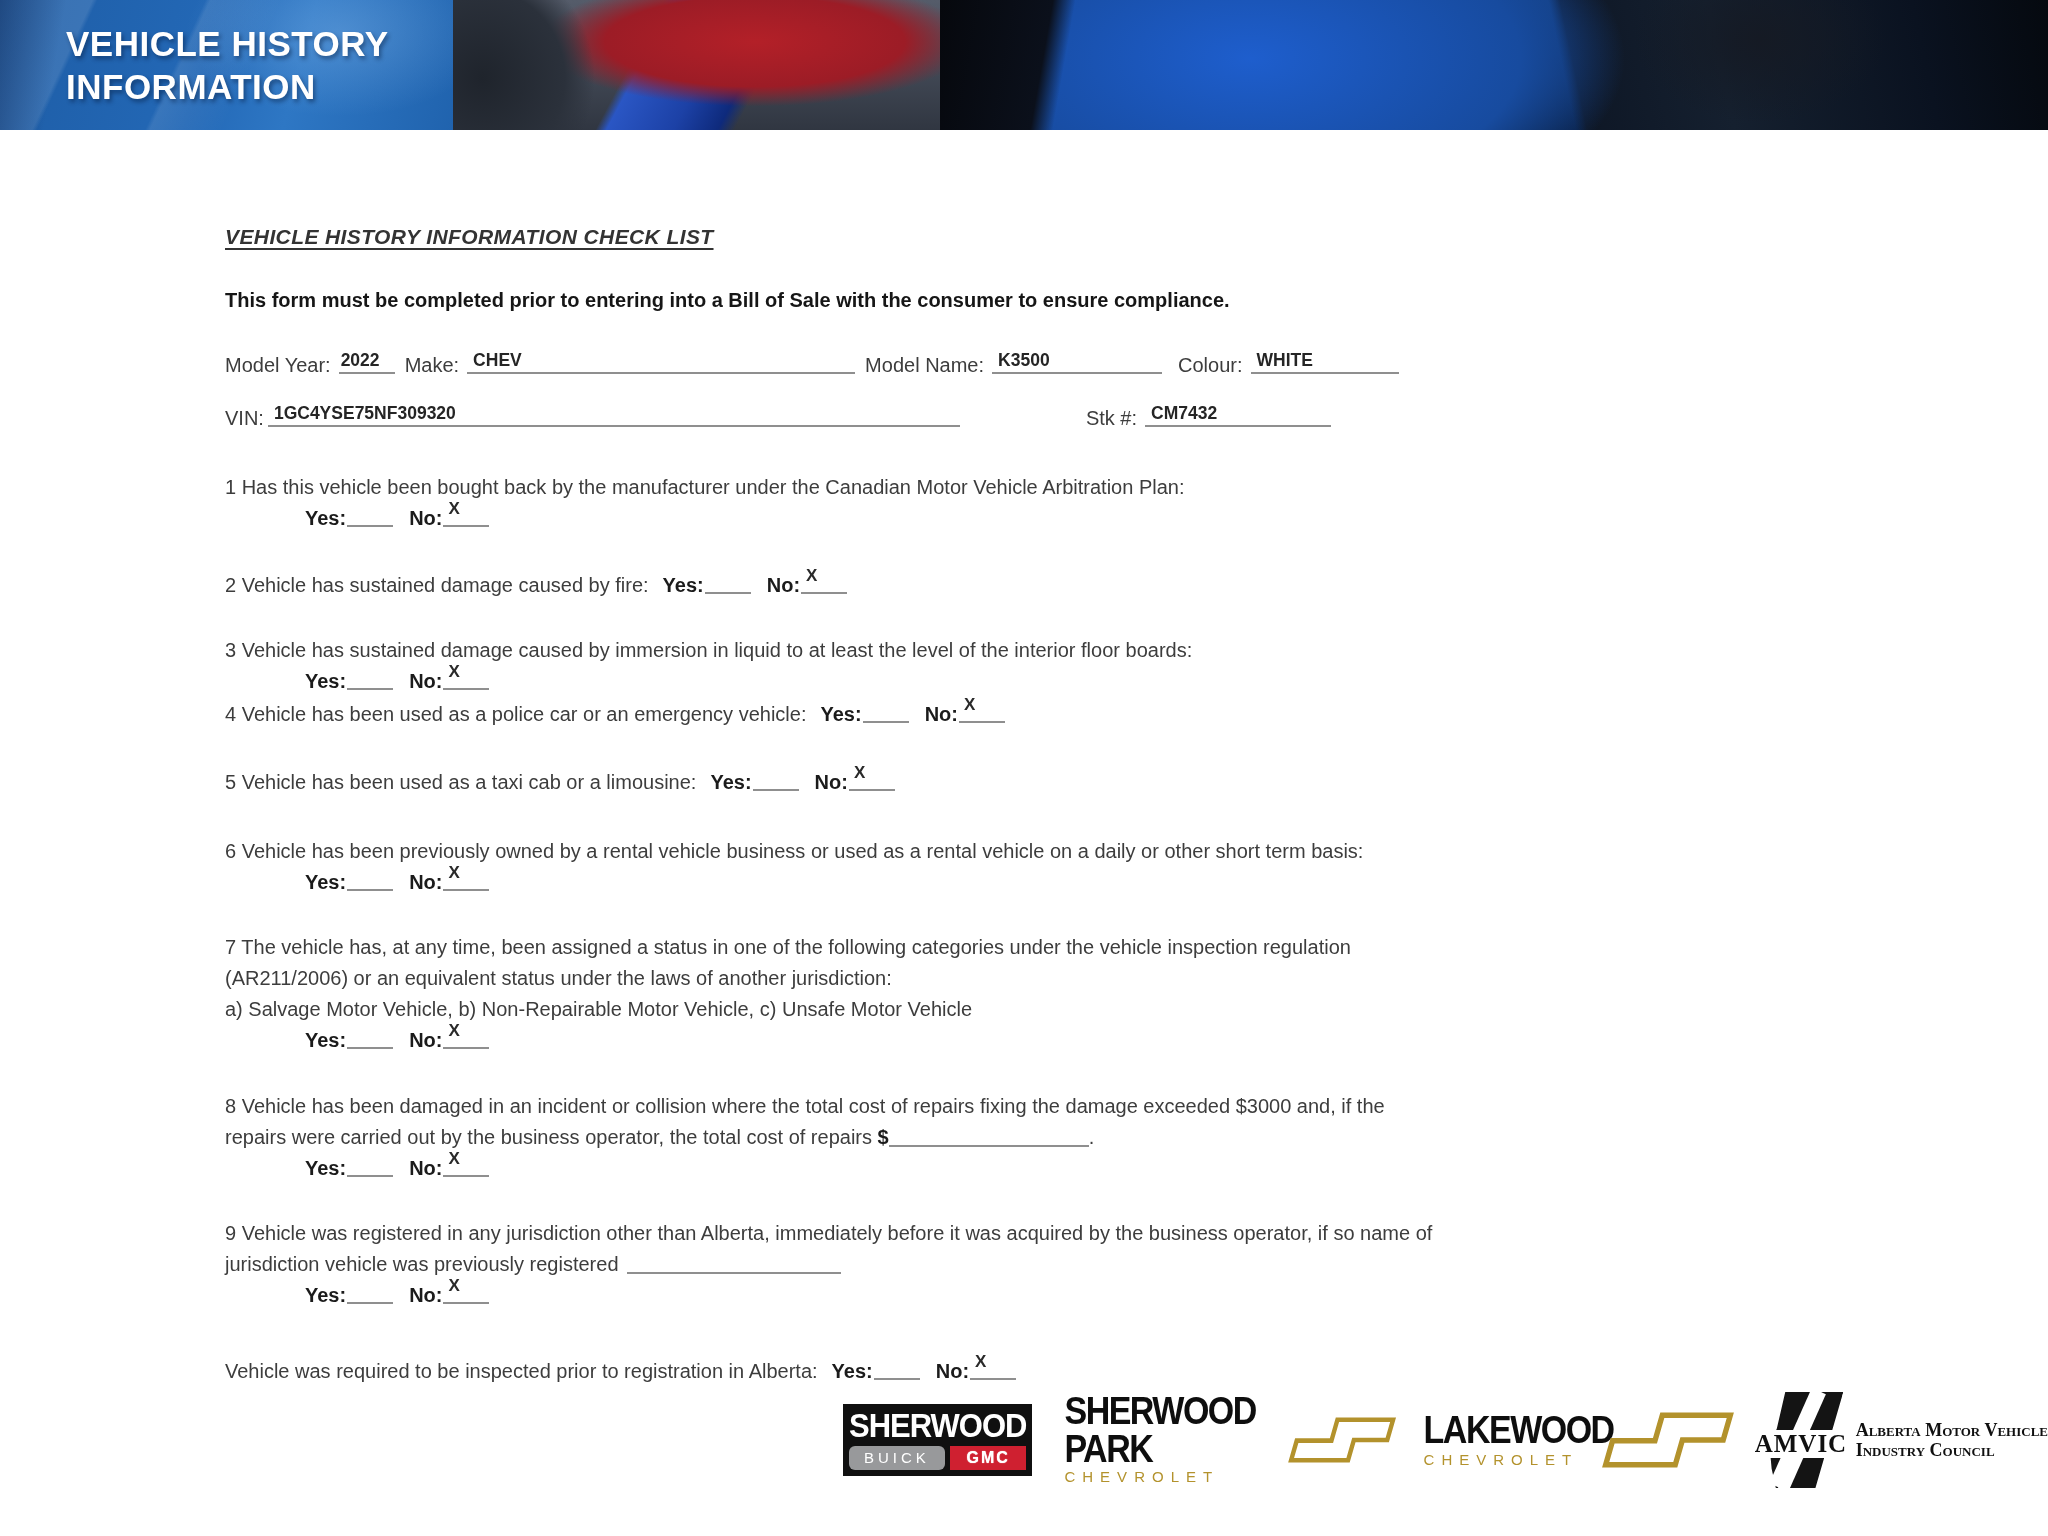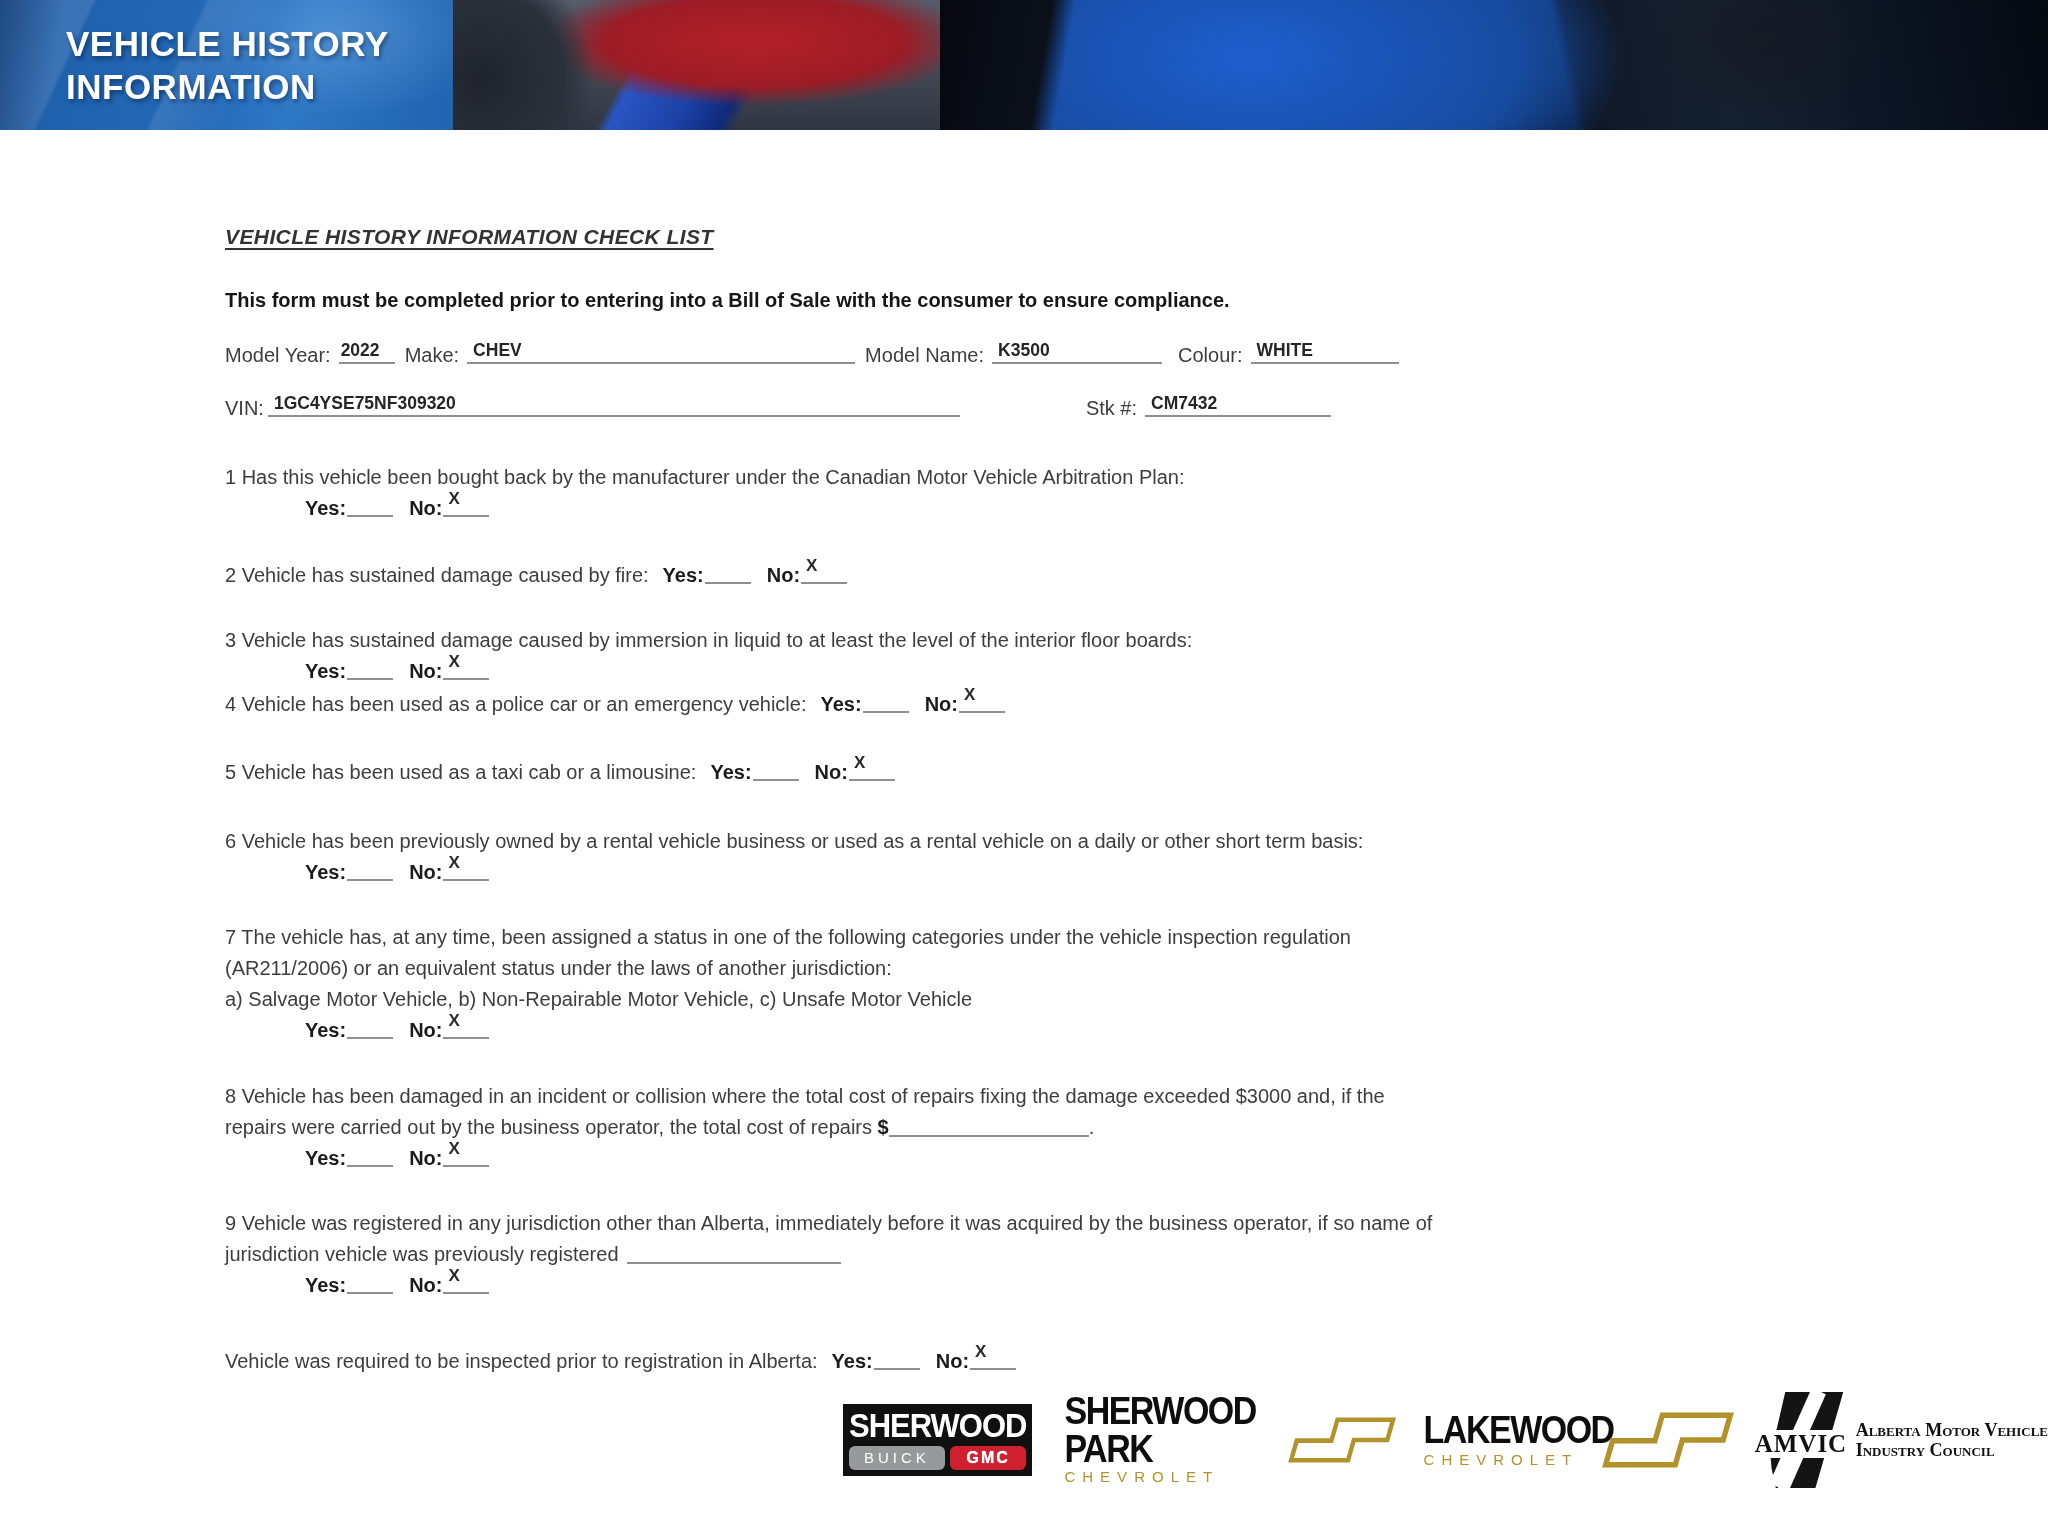--- a/index.html
+++ b/index.html
@@ -36,21 +36,21 @@
       linear-gradient(78deg, rgba(0,0,0,0) 56%, #0e1726 57%, #15202f 70%, #0a1220 88%, #05090f 100%),
       linear-gradient(180deg, #133d7c 0%, #102f61 60%, #0a2147 100%);
   }
 
   
   .doc { position:relative; padding-left:225px; width:1700px; color:#3d3d3d; font-size:20px; }
   .doc-title { display:inline-block; margin-top:95px; font-size:21px; font-weight:600; font-style:italic;
     letter-spacing:.4px; color:#333; text-decoration:underline; text-underline-offset:4px; white-space:nowrap; }
   .doc-intro { margin-top:40px; font-weight:700; color:#161616; white-space:nowrap; }
 
-  .field-row { margin-top:32px; white-space:nowrap; }
+  .field-row { margin-top:42px; white-space:nowrap; }
   .field-row.second { margin-top:30px; }
   .f-label { color:#3d3d3d; }
   .blank { display:inline-block; position:relative; height:18px; border-bottom:2px solid #8f8f8f; vertical-align:-2px; }
   .fill { position:absolute; left:6px; bottom:1px; font-size:17.5px; font-weight:600; color:#252525; white-space:nowrap; }
   .w-year  { width:56px;  margin:0 10px 0 8px; }
   .w-make  { width:388px; margin:0 10px 0 8px; }
   .w-model { width:170px; margin:0 10px 0 8px; }
   .w-col   { width:148px; margin:0 0 0 8px; }
   .w-vin   { width:692px; margin:0 0 0 4px; }
   .w-stk   { width:186px; margin:0 0 0 8px; }
@@ -76,21 +76,21 @@
   
   .logos { position:absolute; left:843px; top:1392px; display:flex; align-items:center; gap:32px; }
 
   .logo-sherwood { width:206px; background:#101010; padding:5px 6px 6px; }
   .logo-sherwood .sw-name { color:#fff; font-weight:800; font-size:31px; letter-spacing:-1px; text-align:center;
     line-height:33px; transform:scaleY(1.05); }
   .logo-sherwood .sw-row { display:flex; gap:5px; margin-top:4px; }
   .logo-sherwood .sw-buick { flex:1.25; background:#98999b; color:#fff; text-align:center; font-size:15px;
     letter-spacing:4px; padding:3px 0;border-radius:6px; }
   .logo-sherwood .sw-gmc { flex:1; background:#cf2030; color:#fff; text-align:center; font-weight:800; font-size:16px;
-    letter-spacing:2px; padding:3px 0; text-shadow:0 0 1px #fff;border-radius:6px; }
+    letter-spacing:2px; padding:3px 0; text-shadow:0 0 1px #fff; }
 
   .logo-chev { display:flex; align-items:center; }
   .logo-chev .chev-text { display:flex; flex-direction:column; }
   .chev-name { font-weight:800; font-size:34px; letter-spacing:-1.5px; color:#0e0e0e; line-height:34px; transform:scaleY(1.12); }
   .chev-sub { margin-top:4px; color:#b3922c; font-size:15px; letter-spacing:7px; font-weight:500; }
   .bowtie { margin-left:-6px; transform:skewX(-16deg); }
 
   .logo-amvic { display:flex; align-items:center; gap:10px; }
   .amvic-graphic { position:relative; width:86px; height:96px; }
   .amvic-shape { position:absolute; left:8px; top:0; width:66px; height:96px; background:#141414; transform:skewX(-11deg);

